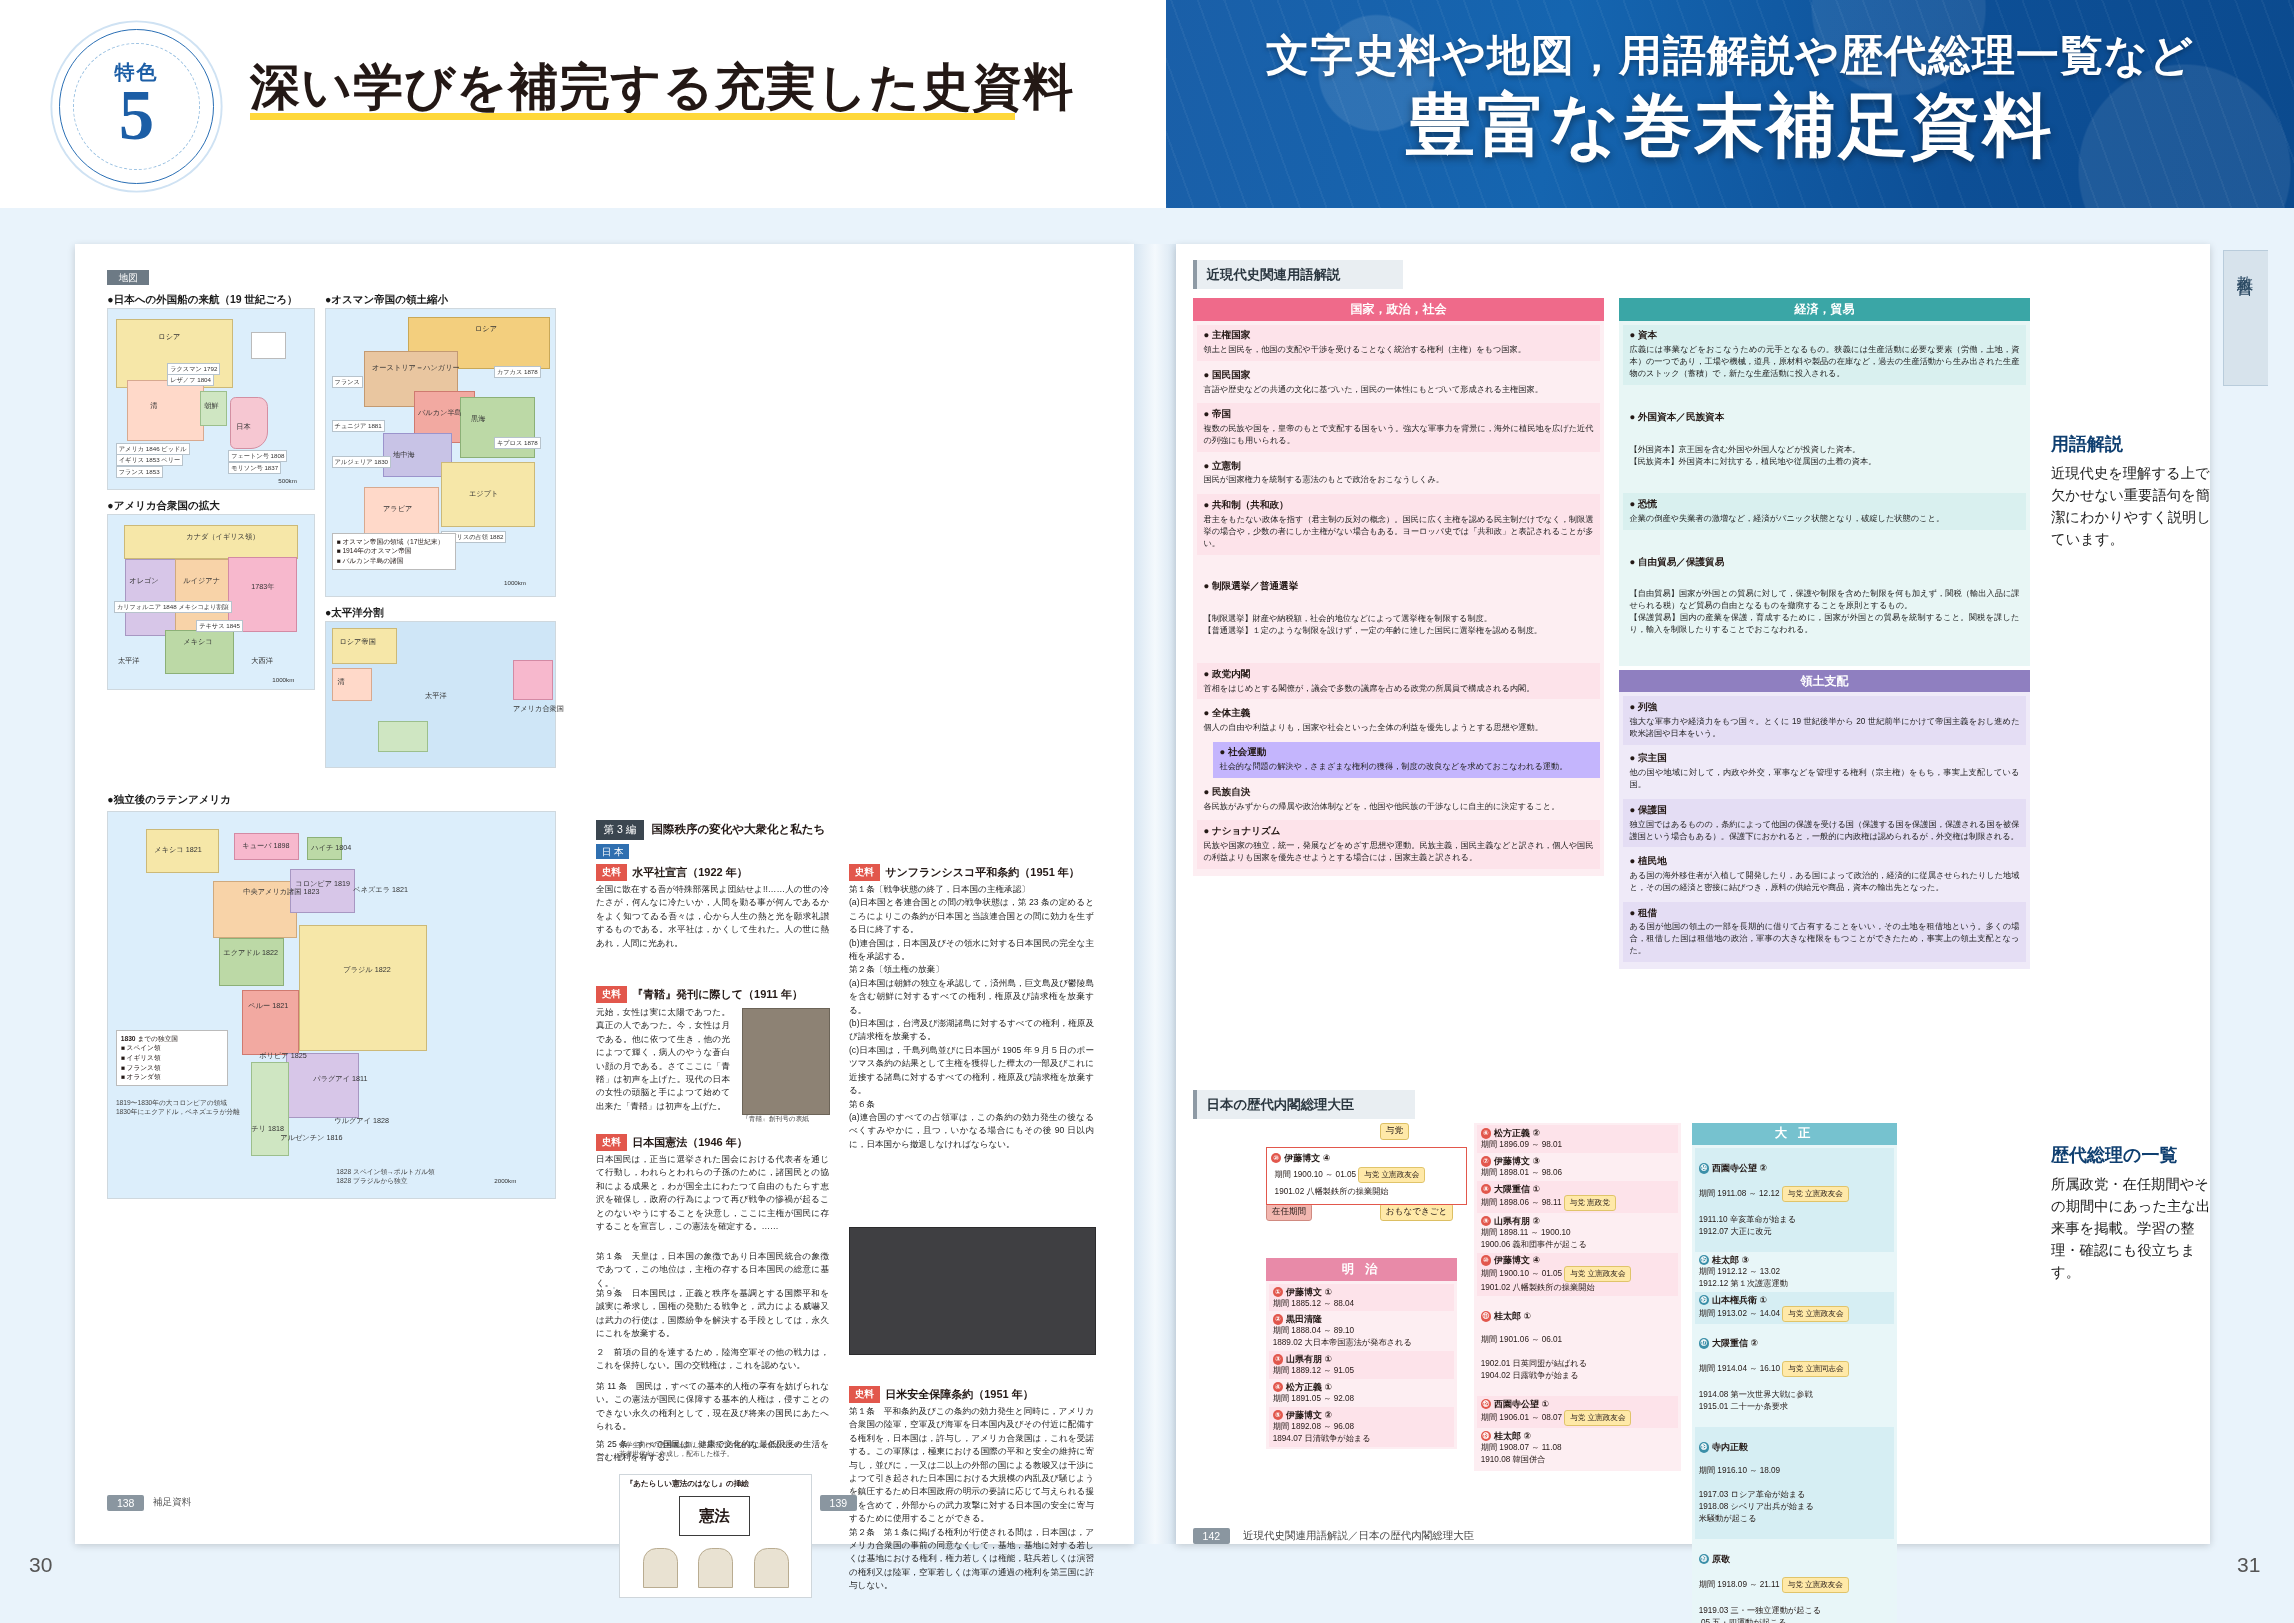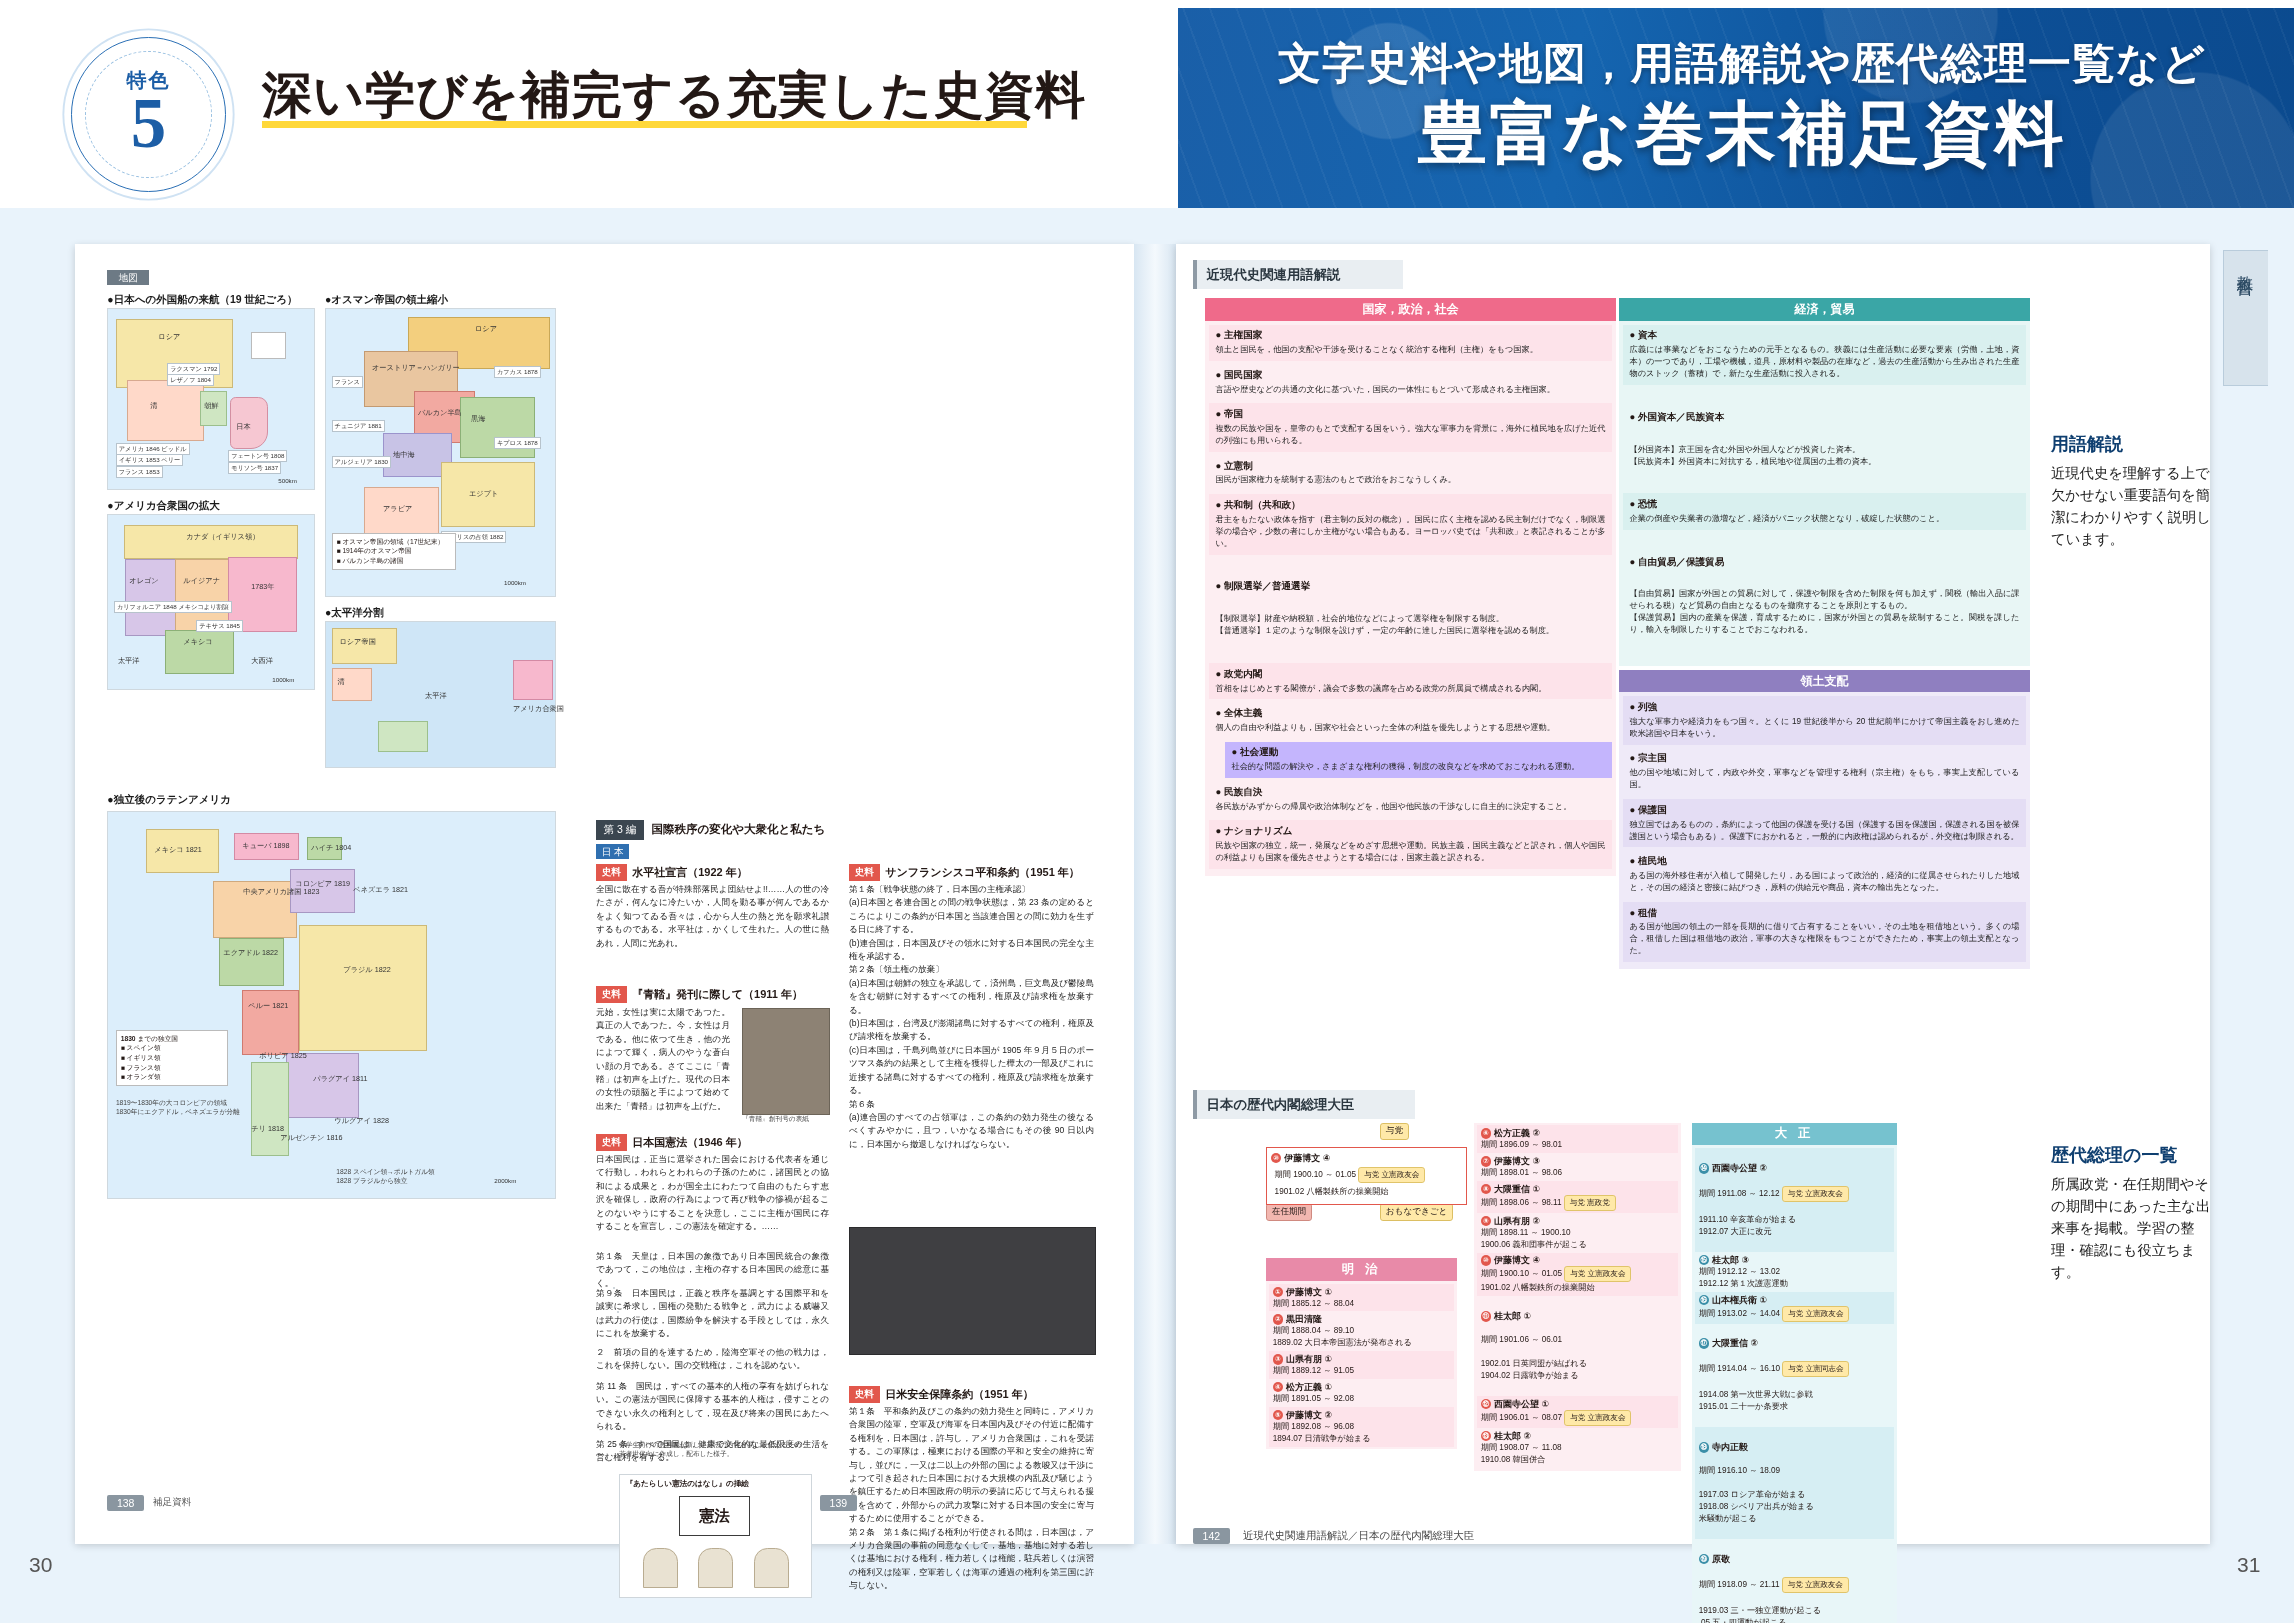--- a/index.html
+++ b/index.html
@@ -7,21 +7,21 @@
     width:2294px;height:1623px;
     background:#ffffff;
     font-family:"Liberation Sans","DejaVu Sans",sans-serif;
     position:relative;
     overflow:hidden;
     color:#231815;
   }
   .page{position:absolute;inset:0;}
 
   
-  .header{position:absolute;left:0;top:8px;width:1813px;height:208px;margin-left:12px;}
+  .header{position:absolute;left:0;top:0;width:1813px;height:208px;}
   .hdr-left{position:absolute;left:0;top:0;width:1166px;height:208px;background:#ffffff;}
   .hdr-right{position:absolute;left:1166px;top:0;width:1128px;height:208px;
     background:linear-gradient(100deg,#1a5fa8 0%,#1565b0 35%,#0d4f96 70%,#0b4a8e 100%);
     overflow:hidden;}
   .hdr-right:before{
     content:"";position:absolute;left:-38px;top:-57px;width:1243px;height:325px;
     background:
       radial-gradient(circle at 20% 40%, rgba(255,255,255,.10) 0 57px, transparent 59px),
       radial-gradient(circle at 62% 20%, rgba(255,255,255,.08) 0 86px, transparent 88px),
       radial-gradient(circle at 85% 70%, rgba(255,255,255,.08) 0 105px, transparent 107px);
@@ -359,21 +359,21 @@
     </div>
     <div class="src-body" style="left:270px;top:1145px;width:245px;white-space:pre-line;">第１条　平和条約及びこの条約の効力発生と同時に，アメリカ合衆国の陸軍，空軍及び海軍を日本国内及びその付近に配備する権利を，日本国は，許与し，アメリカ合衆国は，これを受諾する。この軍隊は，極東における国際の平和と安全の維持に寄与し，並びに，一又は二以上の外部の国による教唆又は干渉によつて引き起された日本国における大規模の内乱及び騒じようを鎮圧するため日本国政府の明示の要請に応じて与えられる援助を含めて，外部からの武力攻撃に対する日本国の安全に寄与するために使用することができる。
 第２条　第１条に掲げる権利が行使される間は，日本国は，アメリカ合衆国の事前の同意なくして，基地，基地に対する若しくは基地における権利，権力若しくは権能，駐兵若しくは演習の権利又は陸軍，空軍若しくは海軍の通過の権利を第三国に許与しない。</div>
 
     <div class="pgchip" style="left:241px;bottom:11.5px;background:#8a96a0;">139</div>
   </div>
 
   <div class="gloss">
     <div class="gl-title">近現代史関連用語解説</div>
 
-    <div style="position:absolute;left:12px;top:38px;width:411px;">
+    <div style="position:absolute;left:0;top:38px;width:411px;">
       <div class="colhdr" style="background:#ef6a8a;">国家，政治，社会</div>
       <div style="background:#fdeef2;padding:3.8px;">
         <div class="block" style="background:#fde3ea;">
           <div class="term">● 主権国家</div>
           <div class="def">領土と国民を，他国の支配や干渉を受けることなく統治する権利（主権）をもつ国家。</div>
         </div>
         <div class="block" style="background:#fdeef2;">
           <div class="term">● 国民国家</div>
           <div class="def">言語や歴史などの共通の文化に基づいた，国民の一体性にもとづいて形成される主権国家。</div>
         </div>

